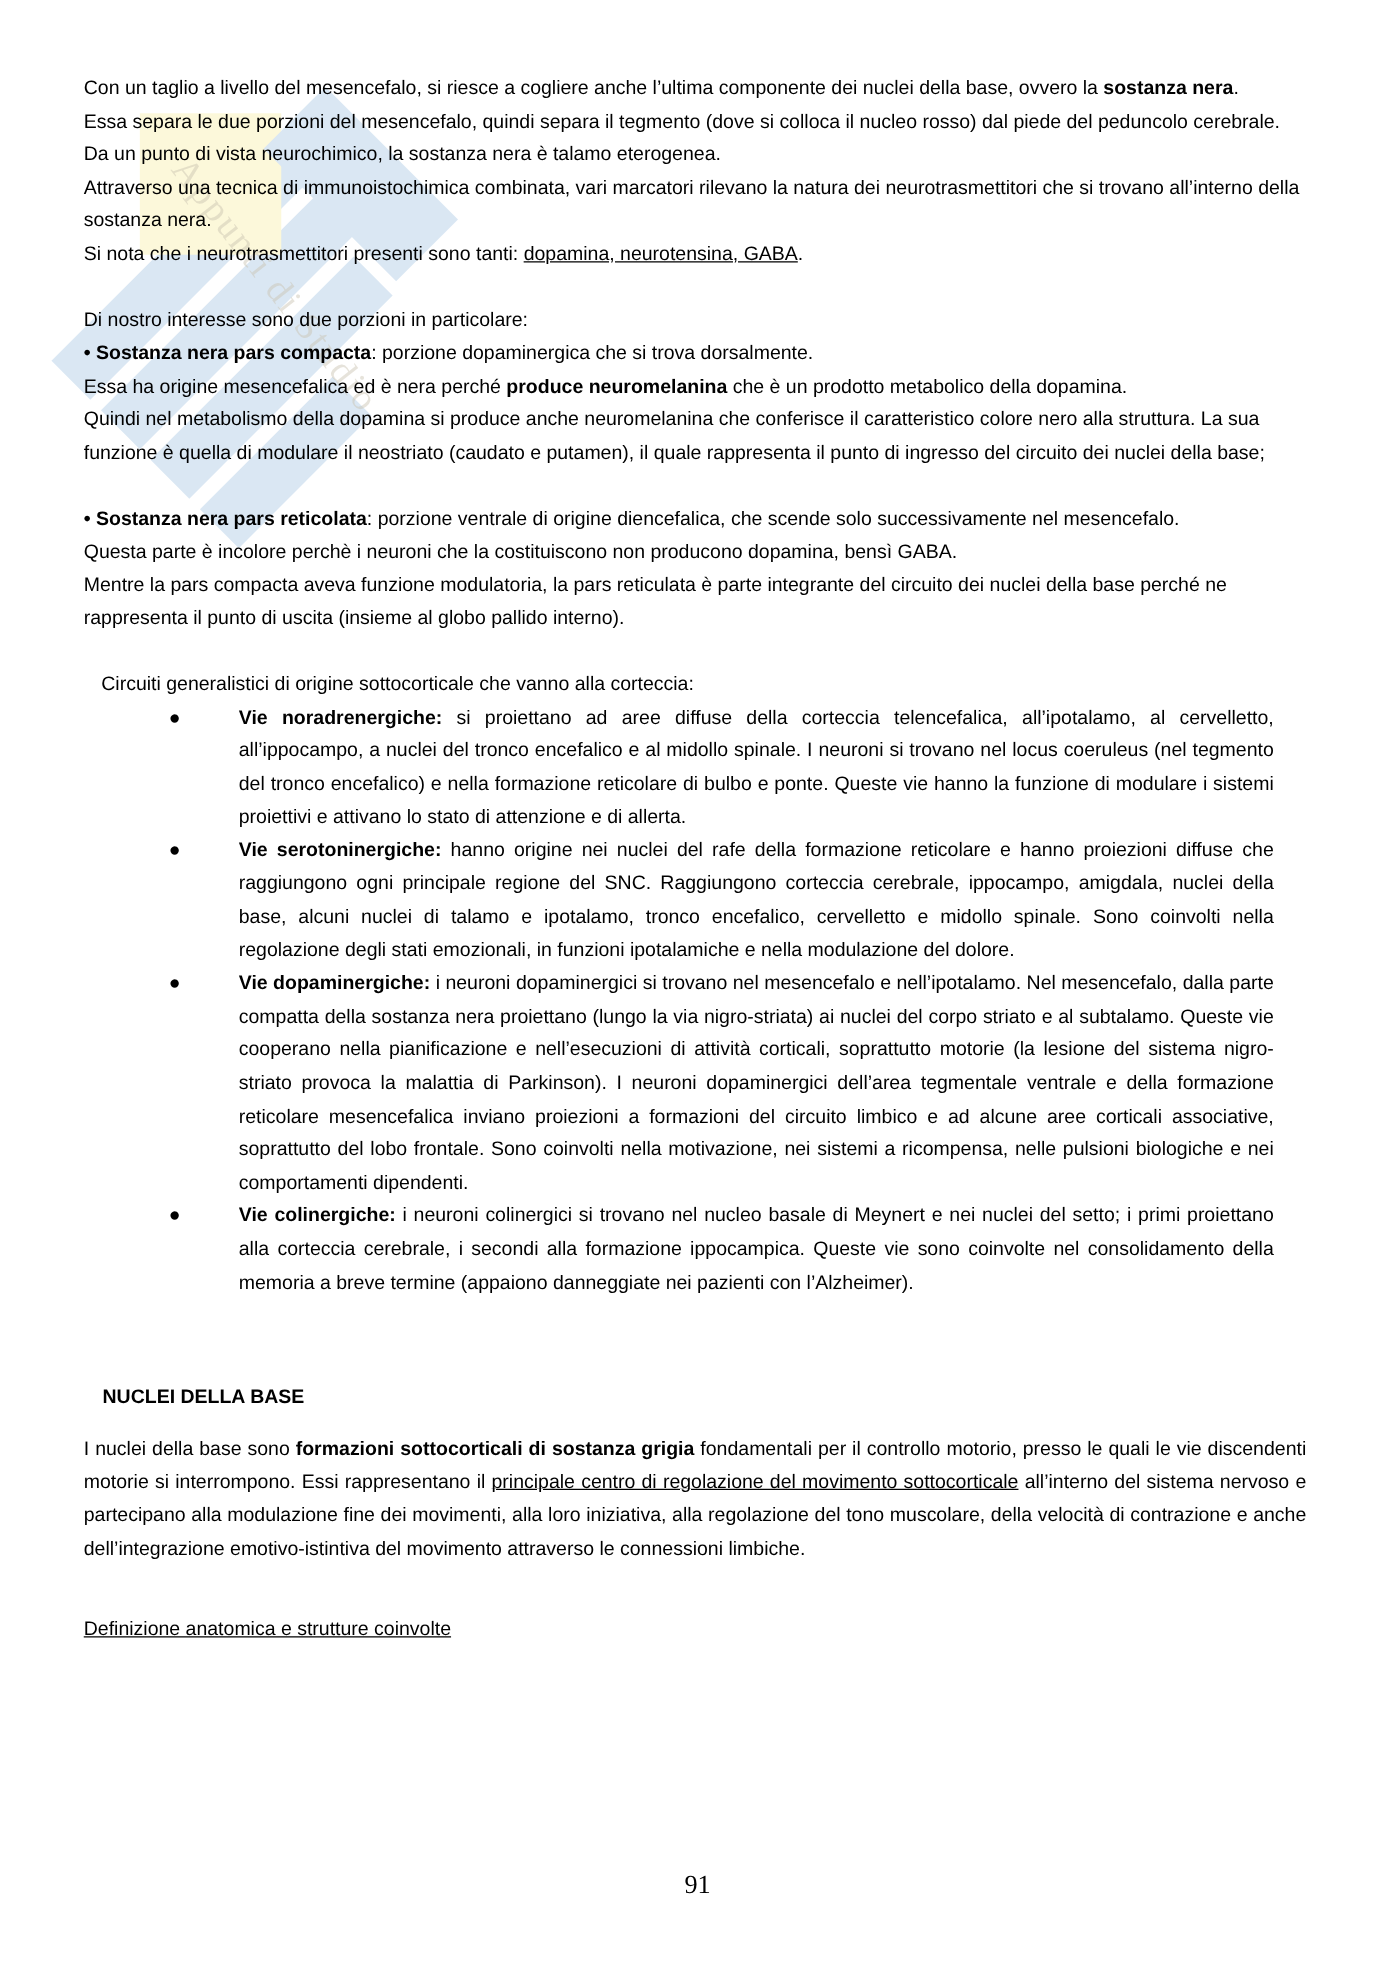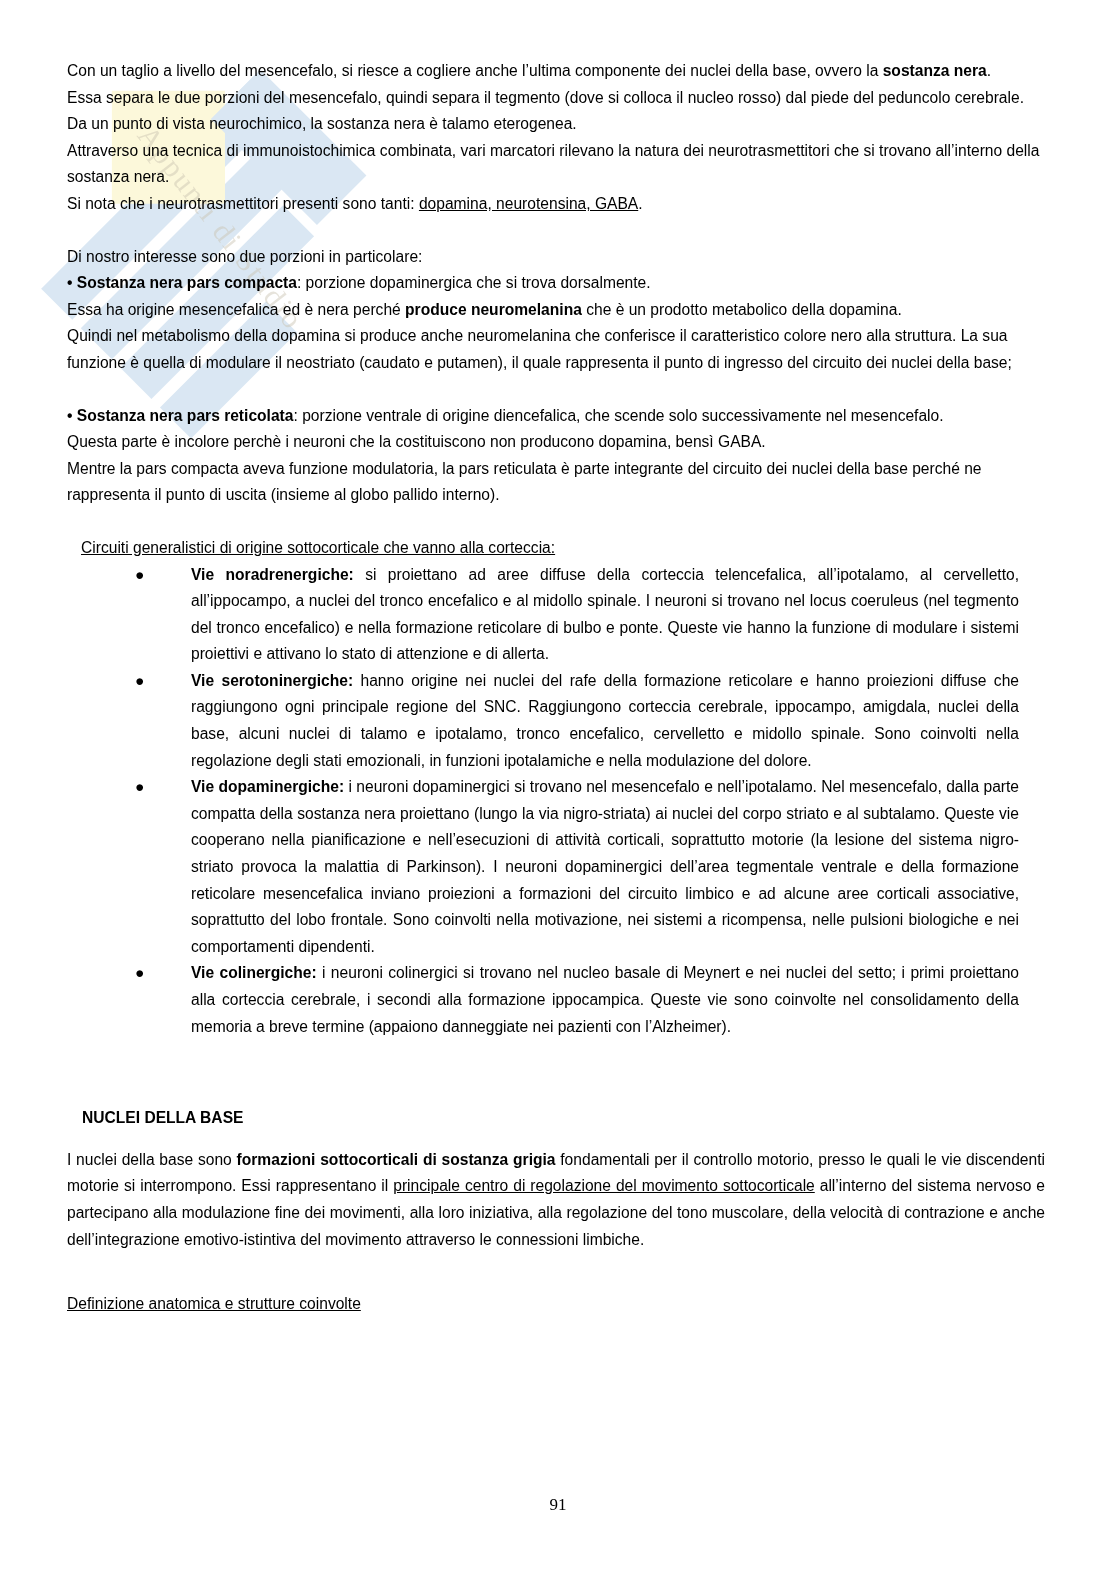--- a/index.html
+++ b/index.html
@@ -82,31 +82,30 @@
   .heading-underline {
     font-weight: normal;
     text-decoration: underline;
     margin: 0;
   }
 
   
   .intro {
     margin: 0;
     padding-left: 14px;
-    text-decoration: underline;
   }
 
   
   .page-number {
     position: absolute;
     left: 0;
     right: 0;
     top: 1495px;
     text-align: center;
-    font-size: 17px;
+    font-size: 21px;
     font-family: "Liberation Serif", serif;
     z-index: 2;
   }
 </style>
 </head>
 <body>
 
 <div class="page">
 
   <svg class="watermark" viewBox="0 0 470 470">

